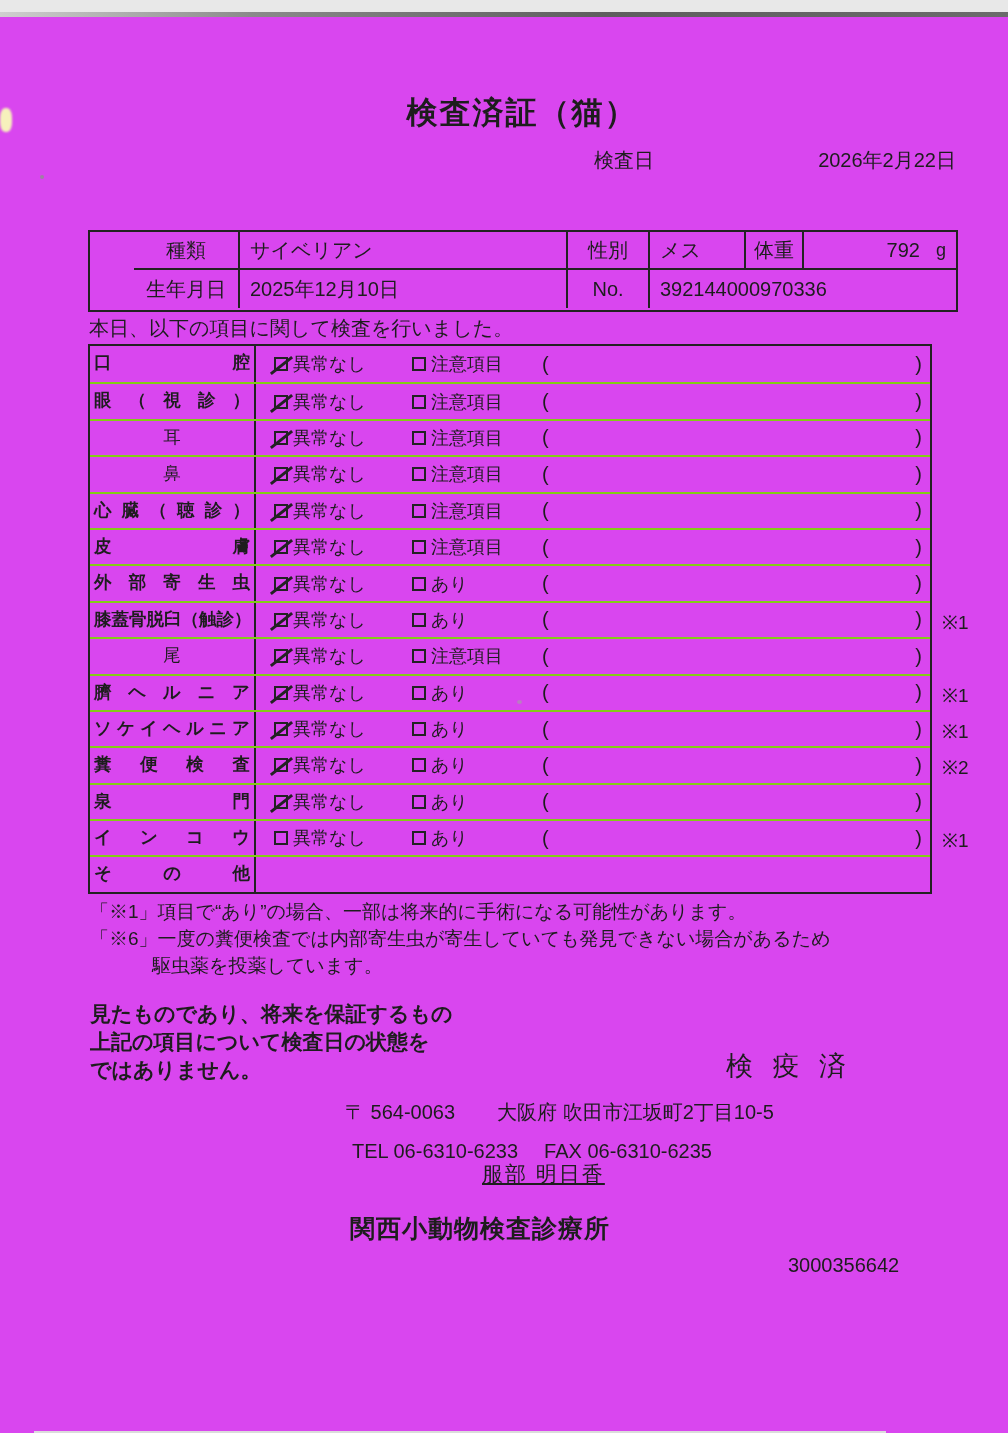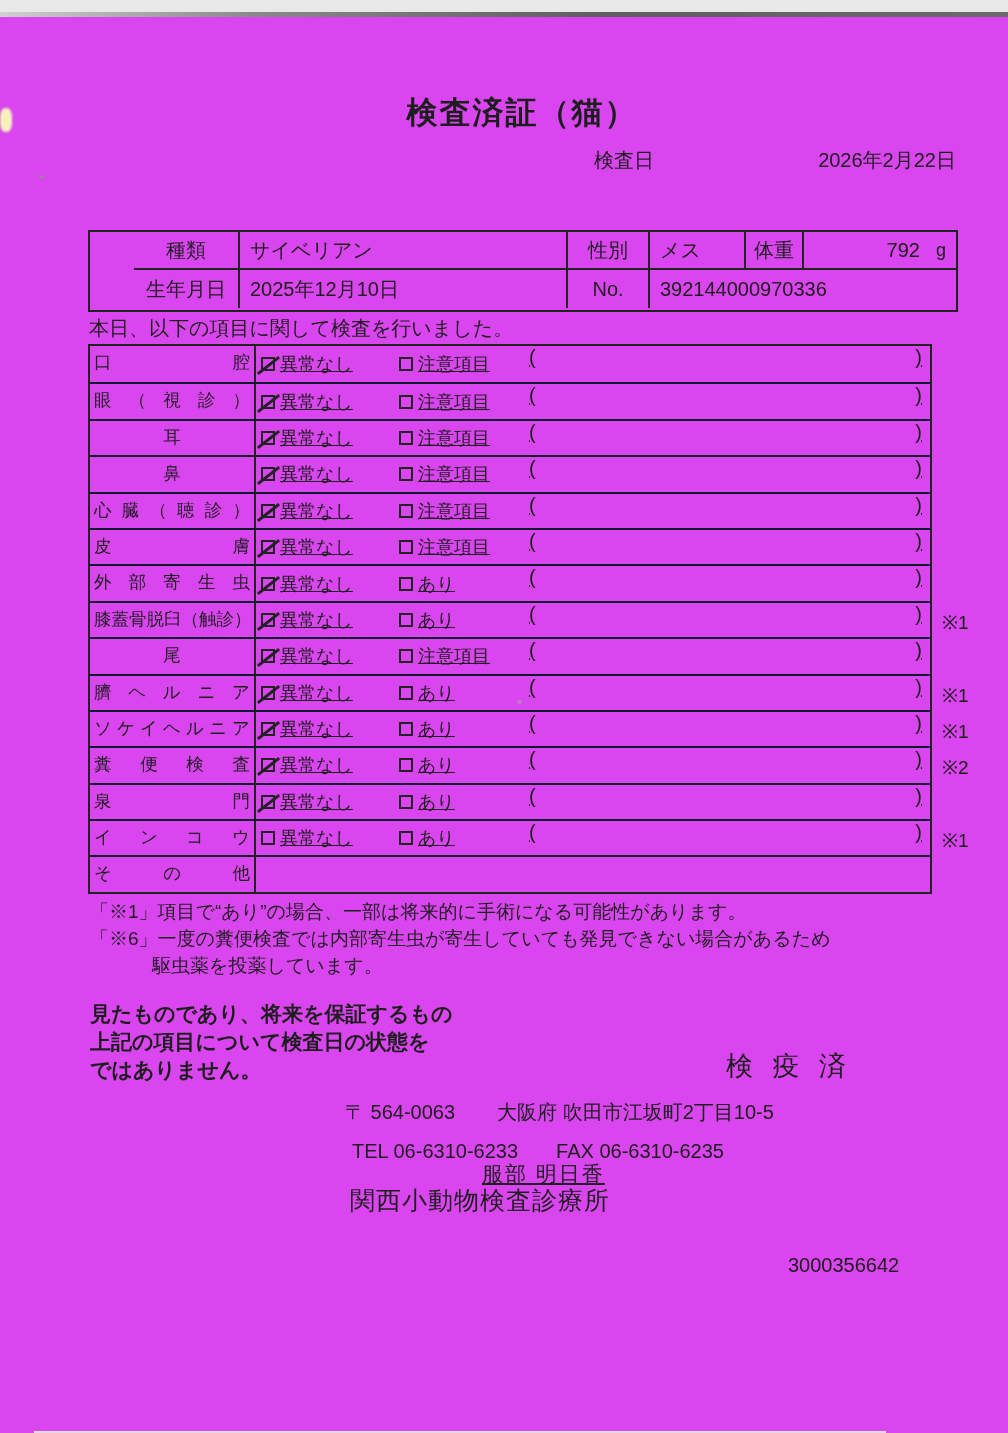--- a/index.html
+++ b/index.html
@@ -24,43 +24,43 @@
   .w-val{width:328px;flex:none;}
   .w-sub{width:82px;flex:none;}
   .w-sex{width:96px;flex:none;}
   .w-wt{width:58px;flex:none;}
   .grow{flex:1;}
   .weightcell{flex:1;display:flex;align-items:center;justify-content:flex-end;
               padding-right:10px;font-size:20px;}
   .weightcell .unit{margin-left:16px;font-size:18px;}
   .intro{position:absolute;top:303px;left:89px;font-size:20px;font-weight:500;}
   .chk{position:absolute;top:332px;left:88px;width:844px;border:2px solid #222;}
-  .row{display:flex;height:36.4px;position:relative;border-top:2px solid #0f172a;}
+  .row{display:flex;height:36.4px;position:relative;border-top:2px solid #84cc16;}
   .row:first-child{border-top:none;}
   .lab{width:166px;flex:none;border-right:2px solid #222;font-size:17.5px;
        line-height:33px;padding:0 4px;white-space:nowrap;overflow:hidden;}
-  .spread{text-align:justify;text-align-last:justify;}
+  .spread{text-align:justify;text-align-last:justify;font-weight:bold;}
   .center{text-align:center;}
-  .body{flex:1;display:flex;padding-left:5px;text-decoration:underline;}
+  .body{flex:1;display:flex;align-items:center;padding-left:18px;}
   .opt{display:flex;align-items:center;}
   .o1{width:138px;flex:none;}
   .o2{width:130px;flex:none;}
   .cb{width:14px;height:14px;border:2px solid #222;margin-right:5px;position:relative;flex:none;}
   .cb[data-checked="true"]::after{content:"";position:absolute;width:27px;height:3px;
       background:#222;left:-8px;top:5px;transform:rotate(-38deg);}
   .ol{font-size:18px;}
   .paren{flex:1;display:flex;justify-content:space-between;font-size:20px;padding-right:8px;}
   .note{position:absolute;left:calc(100% + 12px);top:6px;font-size:19px;white-space:nowrap;}
   .fn{position:absolute;top:886px;left:90px;font-size:19px;line-height:27px;}
   .fn .indent{padding-left:62px;}
   .disc{position:absolute;top:988px;left:90px;font-size:21px;font-weight:600;line-height:28px;}
   .stamp{position:absolute;top:1036px;left:726px;font-size:27px;font-weight:500;letter-spacing:6px;}
   .addr{position:absolute;top:1087px;left:345px;font-size:20px;font-weight:500;display:flex;gap:42px;}
-  .telfax{position:absolute;top:1128px;left:352px;font-size:20px;display:flex;gap:38px;}
-  .clinic{position:absolute;top:1172px;left:350px;font-size:25px;font-weight:400;letter-spacing:1px;}
+  .telfax{position:absolute;top:1128px;left:352px;font-size:20px;display:flex;gap:26px;}
+  .clinic{position:absolute;top:1200px;left:350px;font-size:25px;font-weight:700;letter-spacing:1px;}
   .vet{position:absolute;top:1148px;left:482px;font-size:21px;font-weight:500;letter-spacing:2px;text-decoration:underline;}
   .serial{position:absolute;top:1242px;left:788px;font-size:20px;}
   .strip-top{position:absolute;top:0;left:0;width:100%;height:5px;
      background:linear-gradient(to right,#cfcfcf,#8a8a8a 25%,#5e5e5e 60%,#6b6b6b);}
   .smudge{position:absolute;top:96px;left:0;width:12px;height:24px;background:#f6f1bc;
      border-radius:40%;filter:blur(1px);}
   .dot1{position:absolute;top:163px;left:40px;width:4px;height:4px;background:#8f8f8f;
      border-radius:50%;opacity:.8;}
   .dot2{position:absolute;top:688px;left:517px;width:5px;height:4px;background:#a3a3a3;
      border-radius:50%;opacity:.6;}

